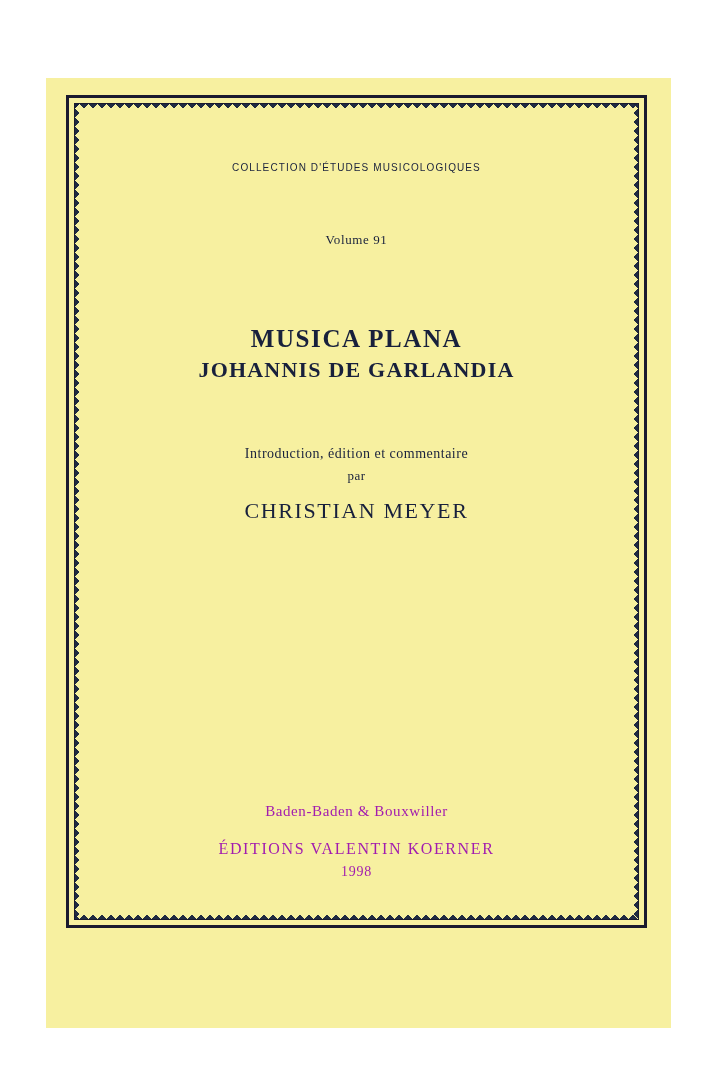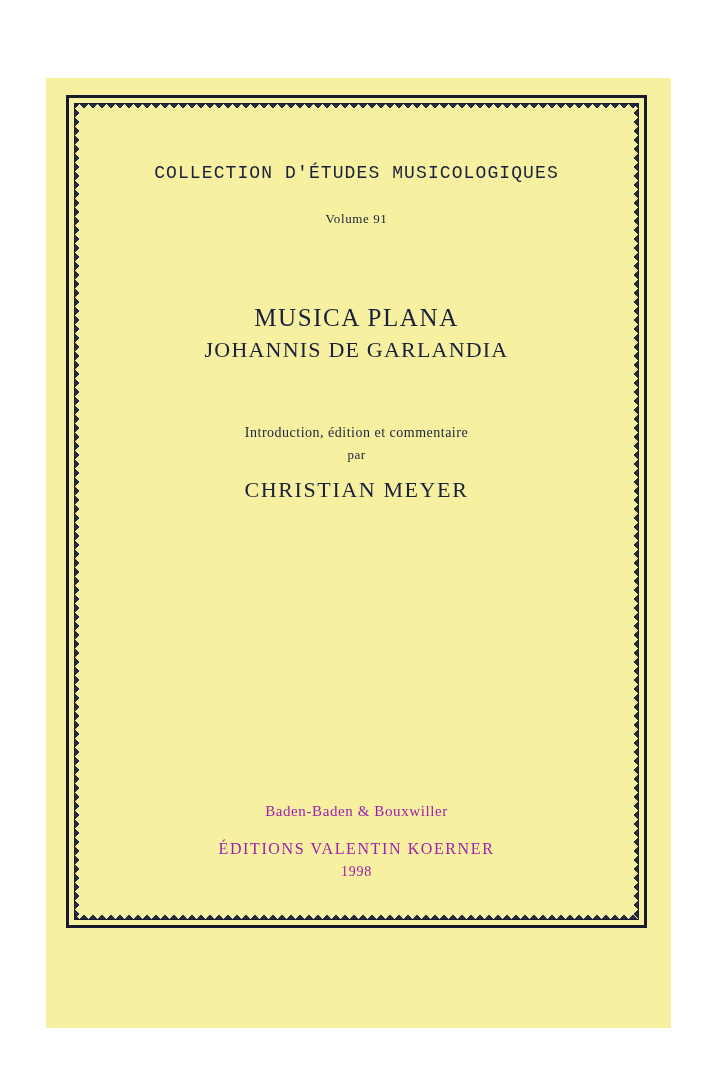--- a/index.html
+++ b/index.html
@@ -104,37 +104,38 @@
     position: absolute;
     left: 52px;
     right: 56px;
     top: 60px;
     bottom: 130px;
     color: #18203c;
     text-align: center;
   }
 
   .series-line {
-    font-size: 18px;
+    font-size: 10px;
     letter-spacing: 1.1px;
     line-height: 1.55;
-    font-family: Liberation Mono, monospace;
+    font-family: Liberation Sans, sans-serif;
   }
   .series-block {
     margin-top: 22px;
   }
 
   .volume {
-    margin-top: 23px;
+    margin-top: 56px;
     font-size: 13px;
     letter-spacing: 0.6px;
   }
 
   .title-block {
     margin-top: 74px;
+    font-weight: bold;
   }
   .title-main {
     font-size: 25px;
     letter-spacing: 1.6px;
     line-height: 1.35;
   }
   .title-sub {
     font-size: 22px;
     letter-spacing: 1.2px;
     line-height: 1.35;

